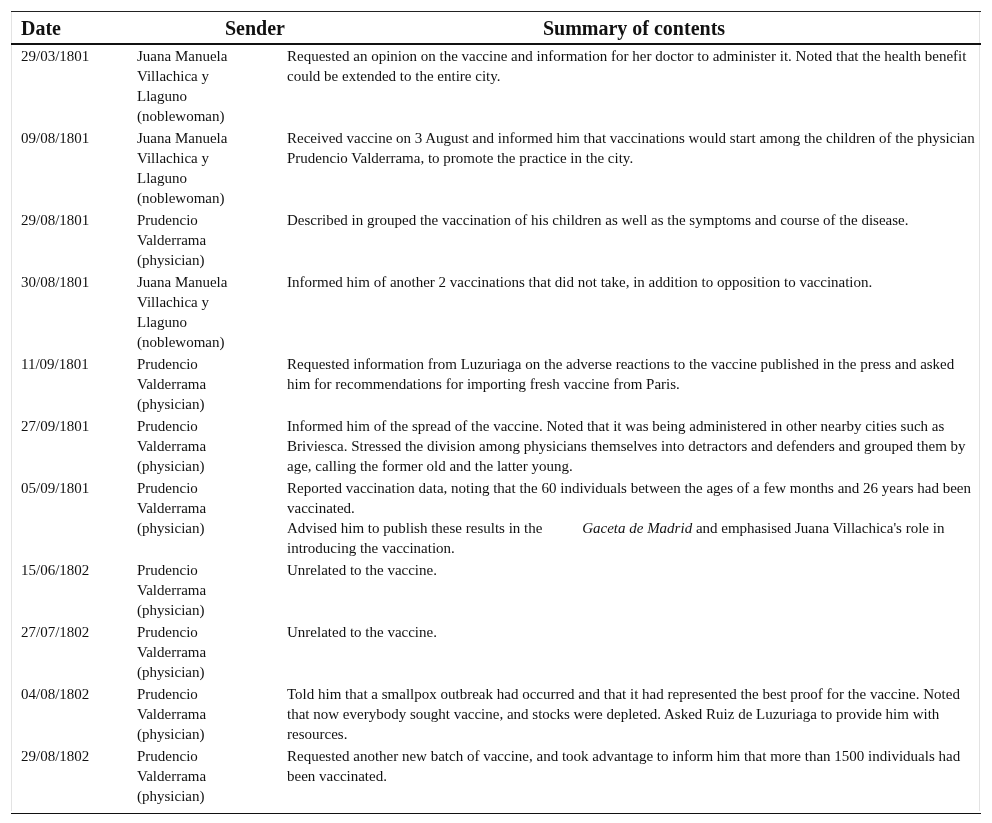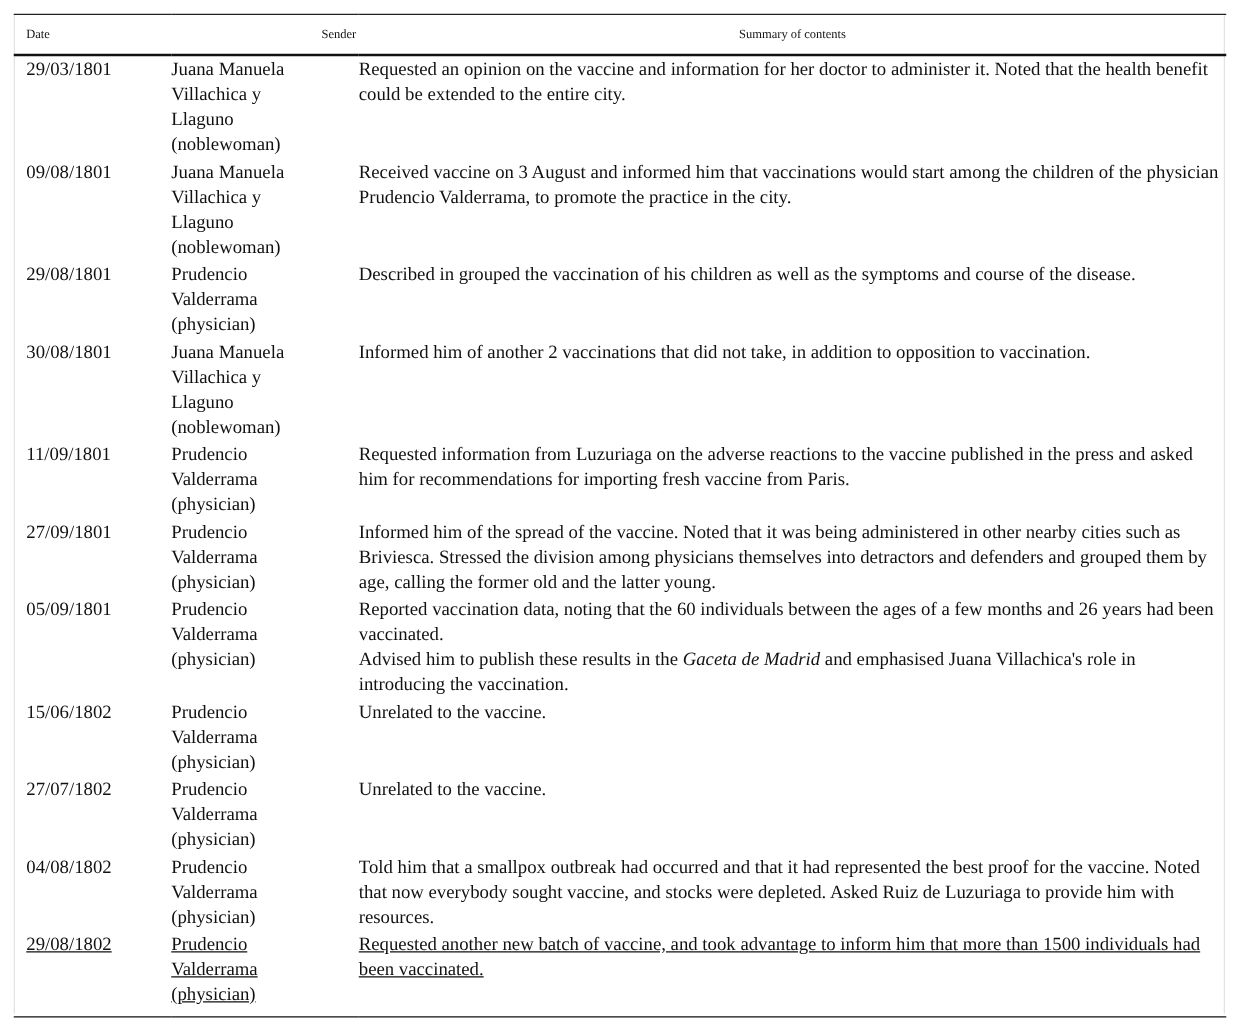--- a/index.html
+++ b/index.html
@@ -1,33 +1,33 @@
 <!DOCTYPE html>
 <html><head>
   <meta charset="utf-8">
   <style>
     html, body { margin: 0; padding: 0; background: #ffffff; }
     body { width: 992px; height: 823px; position: relative; overflow: hidden; font-family: "Liberation Serif", "DejaVu Serif", serif; color: #111; }
     .frame { position: absolute; left: 11px; top: 11px; width: 969px; height: 800px; border-left: 1px solid #e3e3e3; border-right: 1px solid #e3e3e3; box-sizing: border-box; }
     table { position: absolute; left: 11px; top: 11px; width: 970px; border-collapse: collapse; table-layout: fixed; font-size: 15px; line-height: 20px; }
     thead tr { border-top: 1px solid #222; border-bottom: 2px solid #111; }
-    th { font-weight: normal; height: 31px; padding: 0; vertical-align: middle; font-size: 10px; }
+    th { font-weight: bold; height: 31px; padding: 0; vertical-align: middle; font-size: 20px; }
     th.c-date { text-align: left; padding-left: 10px; }
     th.c-sender { text-align: right; padding-right: 2px; }
     th.c-summary { }
     td { vertical-align: top; padding: 0; }
     td.c-date { padding-left: 10px; }
     tbody tr.row td { padding-top: 1px; padding-bottom: 1px; }
     tbody tr:last-child { border-bottom: 1px solid #111; }
-    tbody tr:last-child td { padding-bottom: 7px; text-decoration: underline; }
+    tbody tr:last-child td { padding-bottom: 7px; }
     col.w-date { width: 126px; }
     col.w-sender { width: 150px; }
     col.w-summary { width: 694px; }
     .line { display: block; }
-    em { font-style: italic; }
+    em { font-style: italic; margin-left: 36px; }
   </style>
 </head>
 <body>
 
 <div class="frame"></div>
 
 <table>
   <colgroup>
     <col class="w-date">
       <col class="w-sender">

